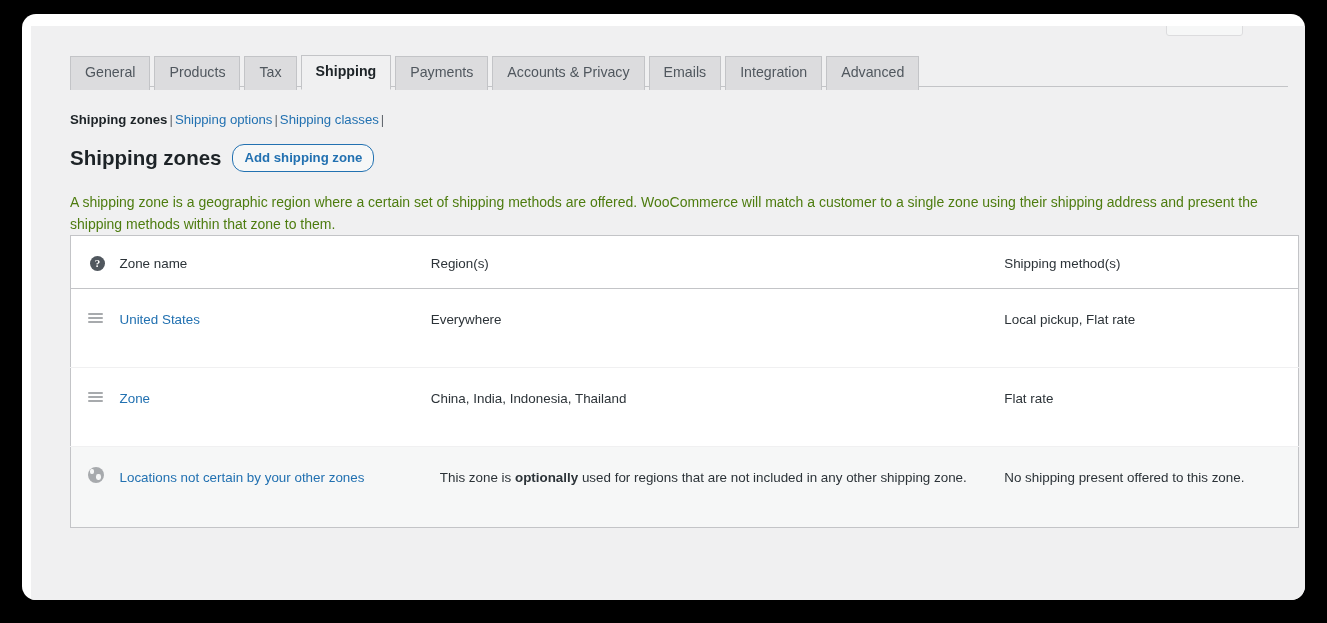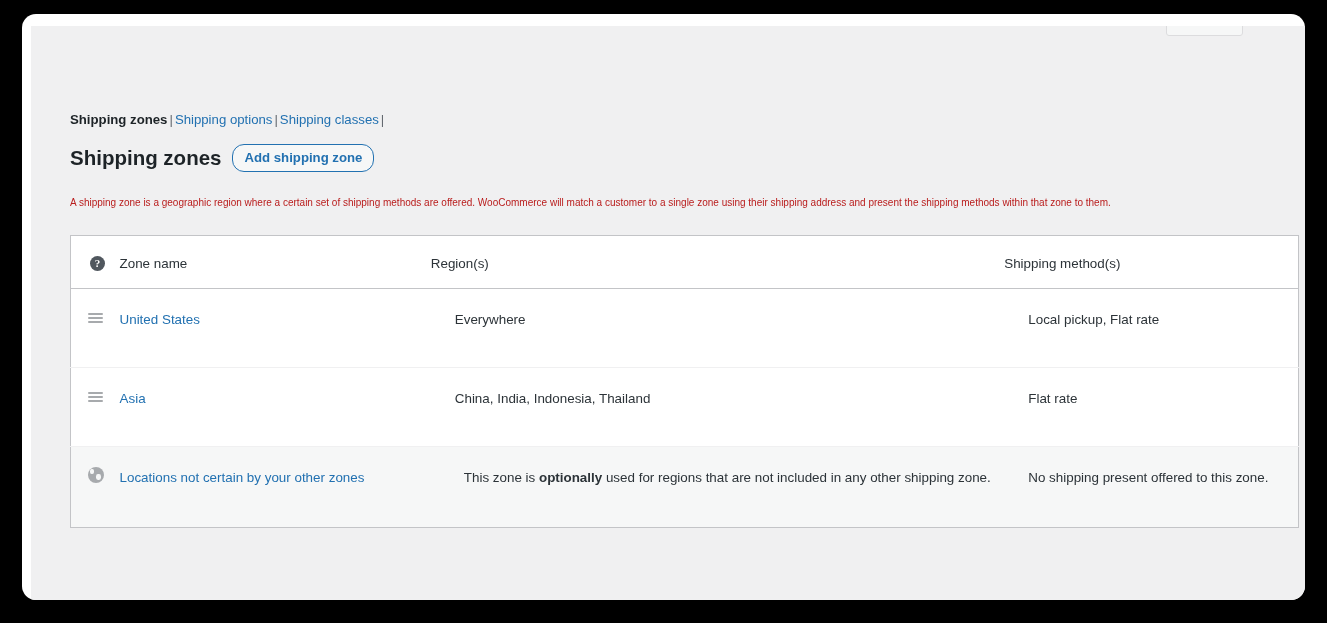--- a/index.html
+++ b/index.html
@@ -139,23 +139,23 @@
     cursor: pointer;
     white-space: nowrap;
   }
 
   
   #zones-description {
     position: absolute;
     left: 39px;
     top: 166px;
     width: 1215px;
-    font-size: 10px;
+    font-size: 14px;
     line-height: 21.5px;
-    color: #b91c1c;
+    color: #4d7c0f;
     margin: 0;
   }
 
   
   #zones-table {
     position: absolute;
     left: 39px;
     top: 209px;
     width: 1229px;
     background: #ffffff;
@@ -233,21 +233,20 @@
   }
   .zone-link {
     color: #2271b1;
     text-decoration: none;
     font-size: 13.4px;
     cursor: pointer;
   }
   .region-text, .method-text {
     display: block;
     max-width: 540px;
-    margin-left: 24px;
   }
   .worldwide .region-text { max-width: 545px; text-align: center; }
   .worldwide .method-text { max-width: 250px; }
   .method-cell { padding-right: 16px; }
 
   
   .drag-handle {
     display: inline-block;
     width: 15px;
     height: 12px;
@@ -291,20 +290,21 @@
   }
 </style>
 </head>
 <body>
 
 <div id="window-frame">
   <div id="admin-page">
 
     <div id="top-cut-control"></div>
 
+    <nav id="nav-tabs"><a class="nav-tab">General</a><a class="nav-tab">Products</a><a class="nav-tab">Tax</a><a class="nav-tab active">Shipping</a><a class="nav-tab">Payments</a><a class="nav-tab">Accounts &amp; Privacy</a><a class="nav-tab">Emails</a><a class="nav-tab">Integration</a><a class="nav-tab">Advanced</a></nav>
 
     <div id="subsubsub"><span class="current">Shipping zones</span><span class="sep">|</span><a>Shipping options</a><span class="sep">|</span><a>Shipping classes</a><span class="sep">|</span></div>
 
     <div id="title-row">
       <h1 id="page-title">Shipping zones</h1>
       <button id="add-zone-button">Add shipping zone</button>
     </div>
 
     <p id="zones-description">A shipping zone is a geographic region where a certain set of shipping methods are offered. WooCommerce will match a customer to a single zone using their shipping address and present the shipping methods within that zone to them.</p>
 
@@ -331,21 +331,21 @@
             <td class="col-name"><a class="zone-link">United States</a></td>
             <td class="col-region">
               <span class="region-text">Everywhere</span>
             </td>
             <td class="col-method method-cell">
               <span class="method-text">Local pickup, Flat rate</span>
             </td>
           </tr>
           <tr>
             <td class="col-sort"><span class="drag-handle"><i></i><i></i><i></i></span></td>
-            <td class="col-name"><a class="zone-link">Asia</a></td>
+            <td class="col-name"><a class="zone-link">Zone</a></td>
             <td class="col-region">
               <span class="region-text">China, India, Indonesia, Thailand</span>
             </td>
             <td class="col-method method-cell">
               <span class="method-text">Flat rate</span>
             </td>
           </tr>
           <tr class="worldwide">
             <td class="col-sort"><span class="globe-icon"></span></td>
             <td class="col-name"><a class="zone-link">Locations not certain by your other zones</a></td>

